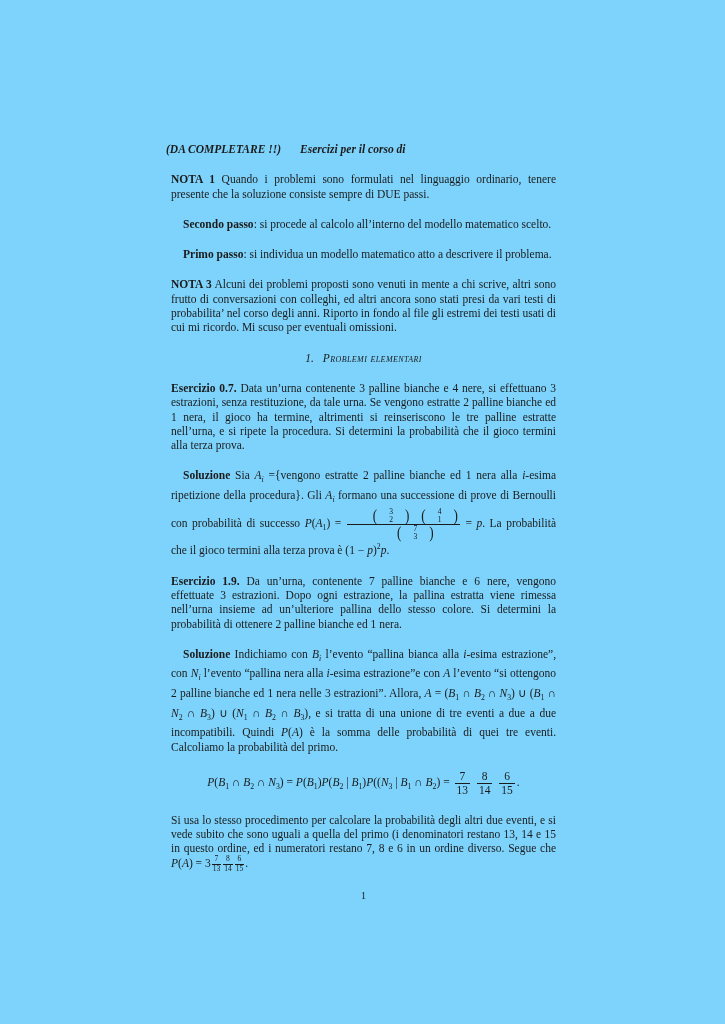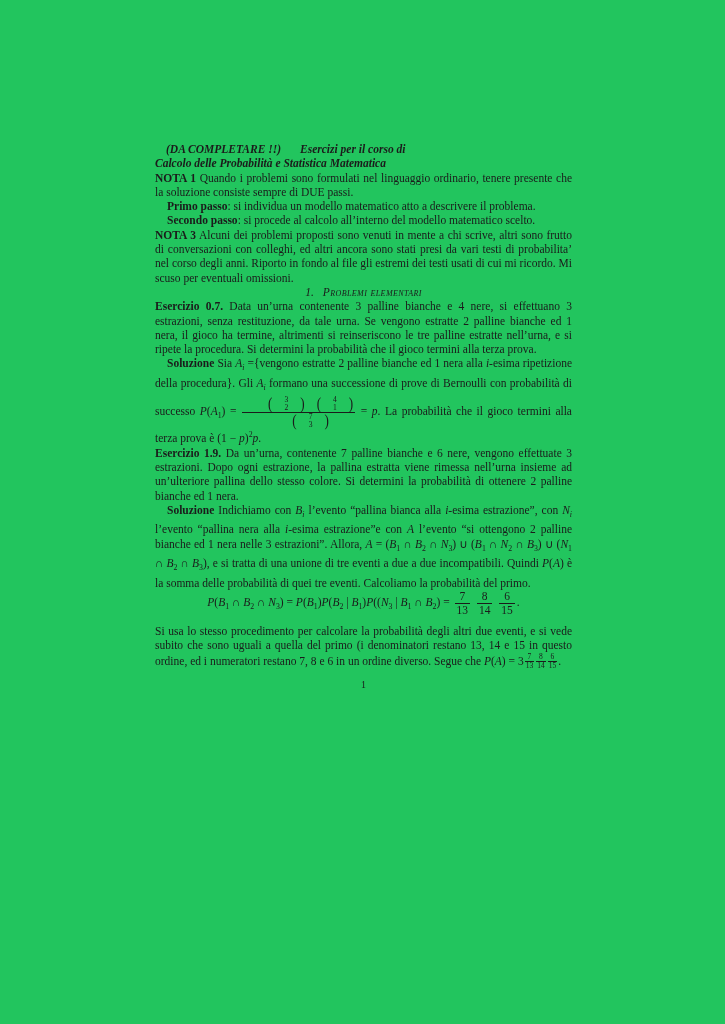--- a/index.html
+++ b/index.html
@@ -6,32 +6,32 @@
   html, body { margin: 0; padding: 0; }
   body {
     width: 725px; height: 1024px;
     background: #ffffff;
     font-family: "Liberation Serif", serif;
     color: #1b1b1b;
   }
   .page {
     position: relative;
     width: 725px; height: 1024px;
-    background: #22c55e;
+    background: #7dd3fc;
     overflow: hidden;
   }
   .content {
     position: absolute;
     left: 155px; top: 142px;
     width: 417px;
     font-size: 11.5px;
     line-height: 14.3px;
     text-align: justify;
   }
-  p.para { margin: 0; }
+  p.para { margin: 16px; }
   .doc-title {
     font-weight: bold;
     font-style: italic;
     text-align: left;
     margin: 0;
   }
   .doc-title .line1 { display: block; padding-left: 11px; }
   .doc-title .line2 { display: block; }
   .title-gap { display: inline-block; width: 19px; }
   .mt-title { margin-top: 31px; }
@@ -72,26 +72,25 @@
   .page-number { text-align: center; margin-top: 8px; font-size: 10px; }
 </style>
 </head>
 <body>
 
 <div class="page">
   <div class="content">
 
     <div class="doc-title">
       <span class="line1"><span>(DA COMPLETARE !!)</span><span class="title-gap"></span><span>Esercizi per il corso di</span></span>
-      <span class="line2">Calcolo delle Probabilità e Statistica Matematica</span>
     </div>
 
     <p class="para mt-title"><b>NOTA 1</b> <span>Quando i problemi sono formulati nel linguaggio ordinario, tenere presente che la soluzione consiste sempre di DUE passi.</span></p>
+    <p class="para indent"><b>Secondo passo</b><span>: si procede al calcolo all’interno del modello matematico scelto.</span></p>
     <p class="para indent"><b>Primo passo</b><span>: si individua un modello matematico atto a descrivere il problema.</span></p>
-    <p class="para indent"><b>Secondo passo</b><span>: si procede al calcolo all’interno del modello matematico scelto.</span></p>
 
     <p class="para mt-note"><b>NOTA 3</b> <span>Alcuni dei problemi proposti sono venuti in mente a chi scrive, altri sono frutto di conversazioni con colleghi, ed altri ancora sono stati presi da vari testi di probabilita’ nel corso degli anni. Riporto in fondo al file gli estremi dei testi usati di cui mi ricordo. Mi scuso per eventuali omissioni.</span></p>
 
 
     <p class="para section-heading"><span>1.</span><span class="sec-title">Problemi elementari</span></p>
 
     <p class="para"><b>Esercizio 0.7.</b> <span>Data un’urna contenente 3 palline bianche e 4 nere, si effettuano 3 estrazioni, senza restituzione, da tale urna. Se vengono estratte 2 palline bianche ed 1 nera, il gioco ha termine, altrimenti si reinseriscono le tre palline estratte nell’urna, e si ripete la procedura. Si determini la probabilità che il gioco termini alla terza prova.</span></p>
     <p class="para indent"><b>Soluzione</b> <span>Sia <i>A<sub>i</sub></i> ={vengono estratte 2 palline bianche ed 1 nera alla <i>i</i>-esima ripetizione della procedura}. Gli <i>A<sub>i</sub></i> formano una successione di prove di Bernoulli con probabilità di successo <i>P</i>(<i>A</i><sub>1</sub>) = <span class="frac bfrac"><span class="top"><span class="bin">
                 <span class="bp">(</span>
                 <span class="bs">

